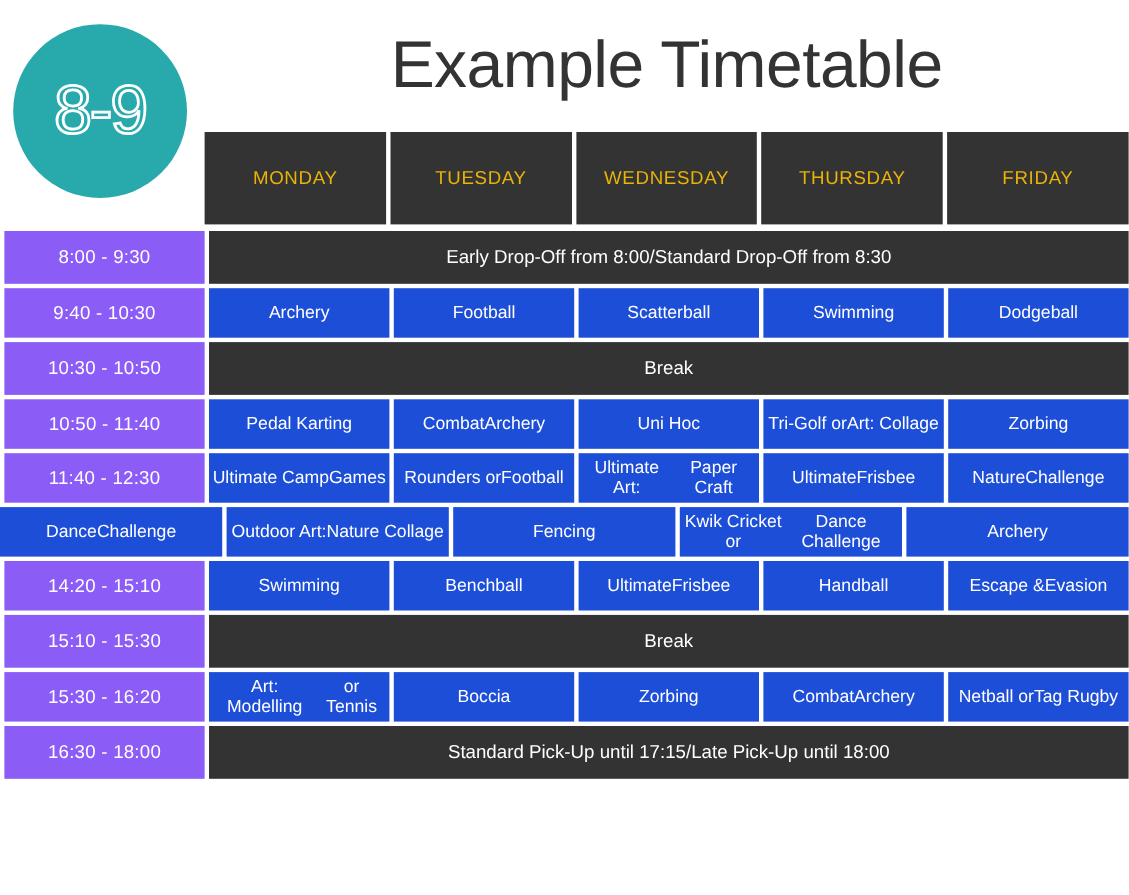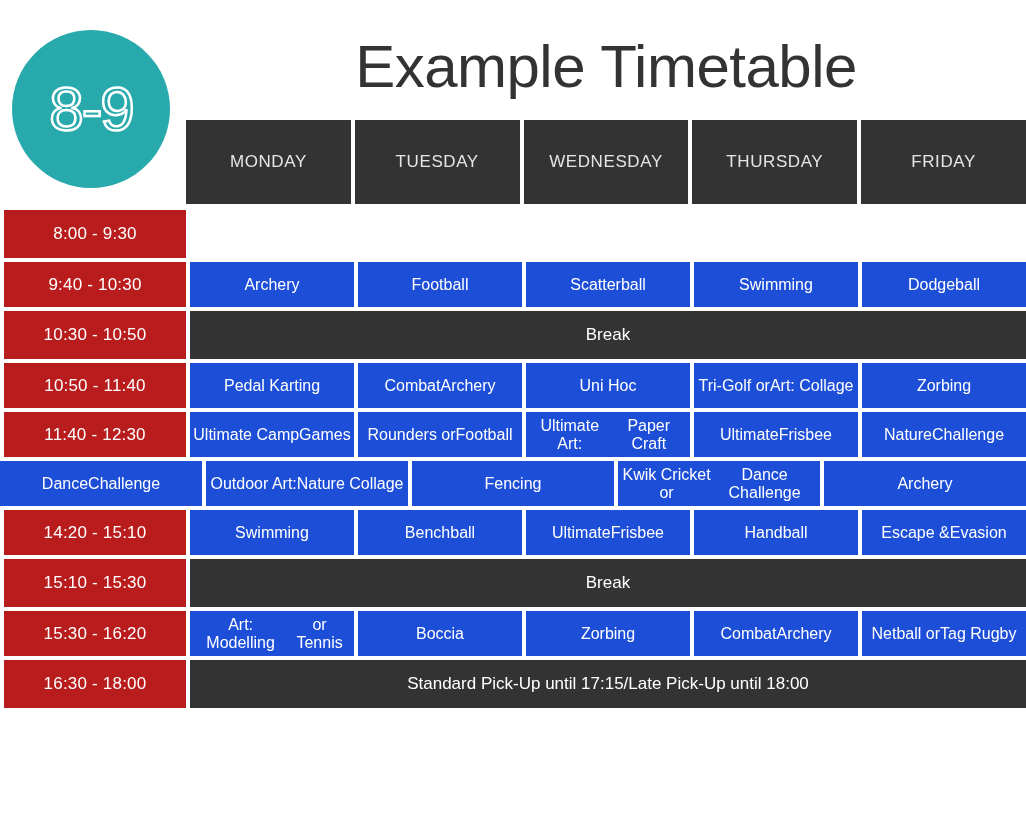--- a/index.html
+++ b/index.html
@@ -15,21 +15,21 @@
   #page {
     position: relative;
     width: 1026px;
     height: 814px;
     background: #ffffff;
   }
 
   
   #header {
     position: absolute;
-    left: 0; top: 8px;
+    left: 0; top: 0;
     width: 1026px; height: 120px;
   }
 
   #age-badge {
     position: absolute;
     left: 12px; top: 22px;
     width: 158px; height: 158px;
     border-radius: 50%;
     background: #28a9ac;
     display: flex;
@@ -71,41 +71,41 @@
     gap: 4px;
     margin-left: 186px;
     width: 840px;
     margin-bottom: 6px;
   }
 
   .day-header {
     flex: 1 1 0;
     height: 84px;
     background: #333333;
-    color: #e5e5e5;
+    color: #eab308;
     display: flex;
     align-items: center;
     justify-content: center;
     font-size: 17px;
     letter-spacing: 0.6px;
   }
 
   .row {
     display: flex;
     gap: 4px;
     width: 1026px;
     margin-bottom: 4px;
     align-items: stretch;
   }
 
   .time-cell {
     width: 182px;
     flex: 0 0 182px;
     margin-left: 4px;
-    background: #b91c1c;
+    background: #8b5cf6;
     color: #ffffff;
     display: flex;
     align-items: center;
     justify-content: center;
     font-size: 17px;
     letter-spacing: 0.2px;
   }
 
   .cells {
     display: flex;
@@ -154,20 +154,23 @@
     <div class="day-header-row" id="day-header-row">
         <div class="day-header">MONDAY</div>
         <div class="day-header">TUESDAY</div>
         <div class="day-header">WEDNESDAY</div>
         <div class="day-header">THURSDAY</div>
         <div class="day-header">FRIDAY</div>
       </div>
     <div id="rows-container">
         <div class="row h-tall">
           <div class="time-cell">8:00 - 9:30</div>
+          <div class="cells">
+            <div class="cell full dark">Early Drop-Off from 8:00/Standard Drop-Off from 8:30</div>
+          </div>
         </div>
         <div class="row h-double">
           <div class="time-cell">9:40 - 10:30</div>
           <div class="cells">
             <div class="cell green">Archery</div>
             <div class="cell green">Football</div>
             <div class="cell green">Scatterball</div>
             <div class="cell green">Swimming</div>
             <div class="cell green">Dodgeball</div>
           </div>

